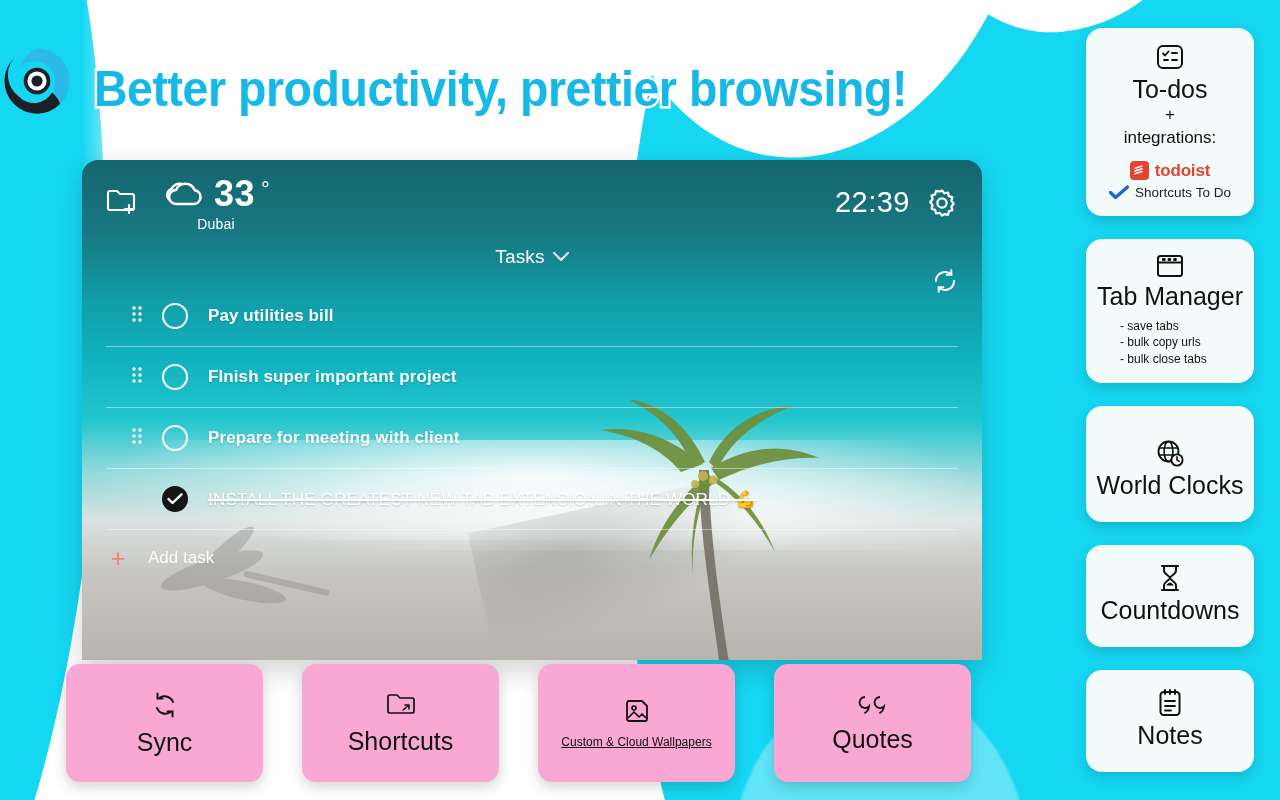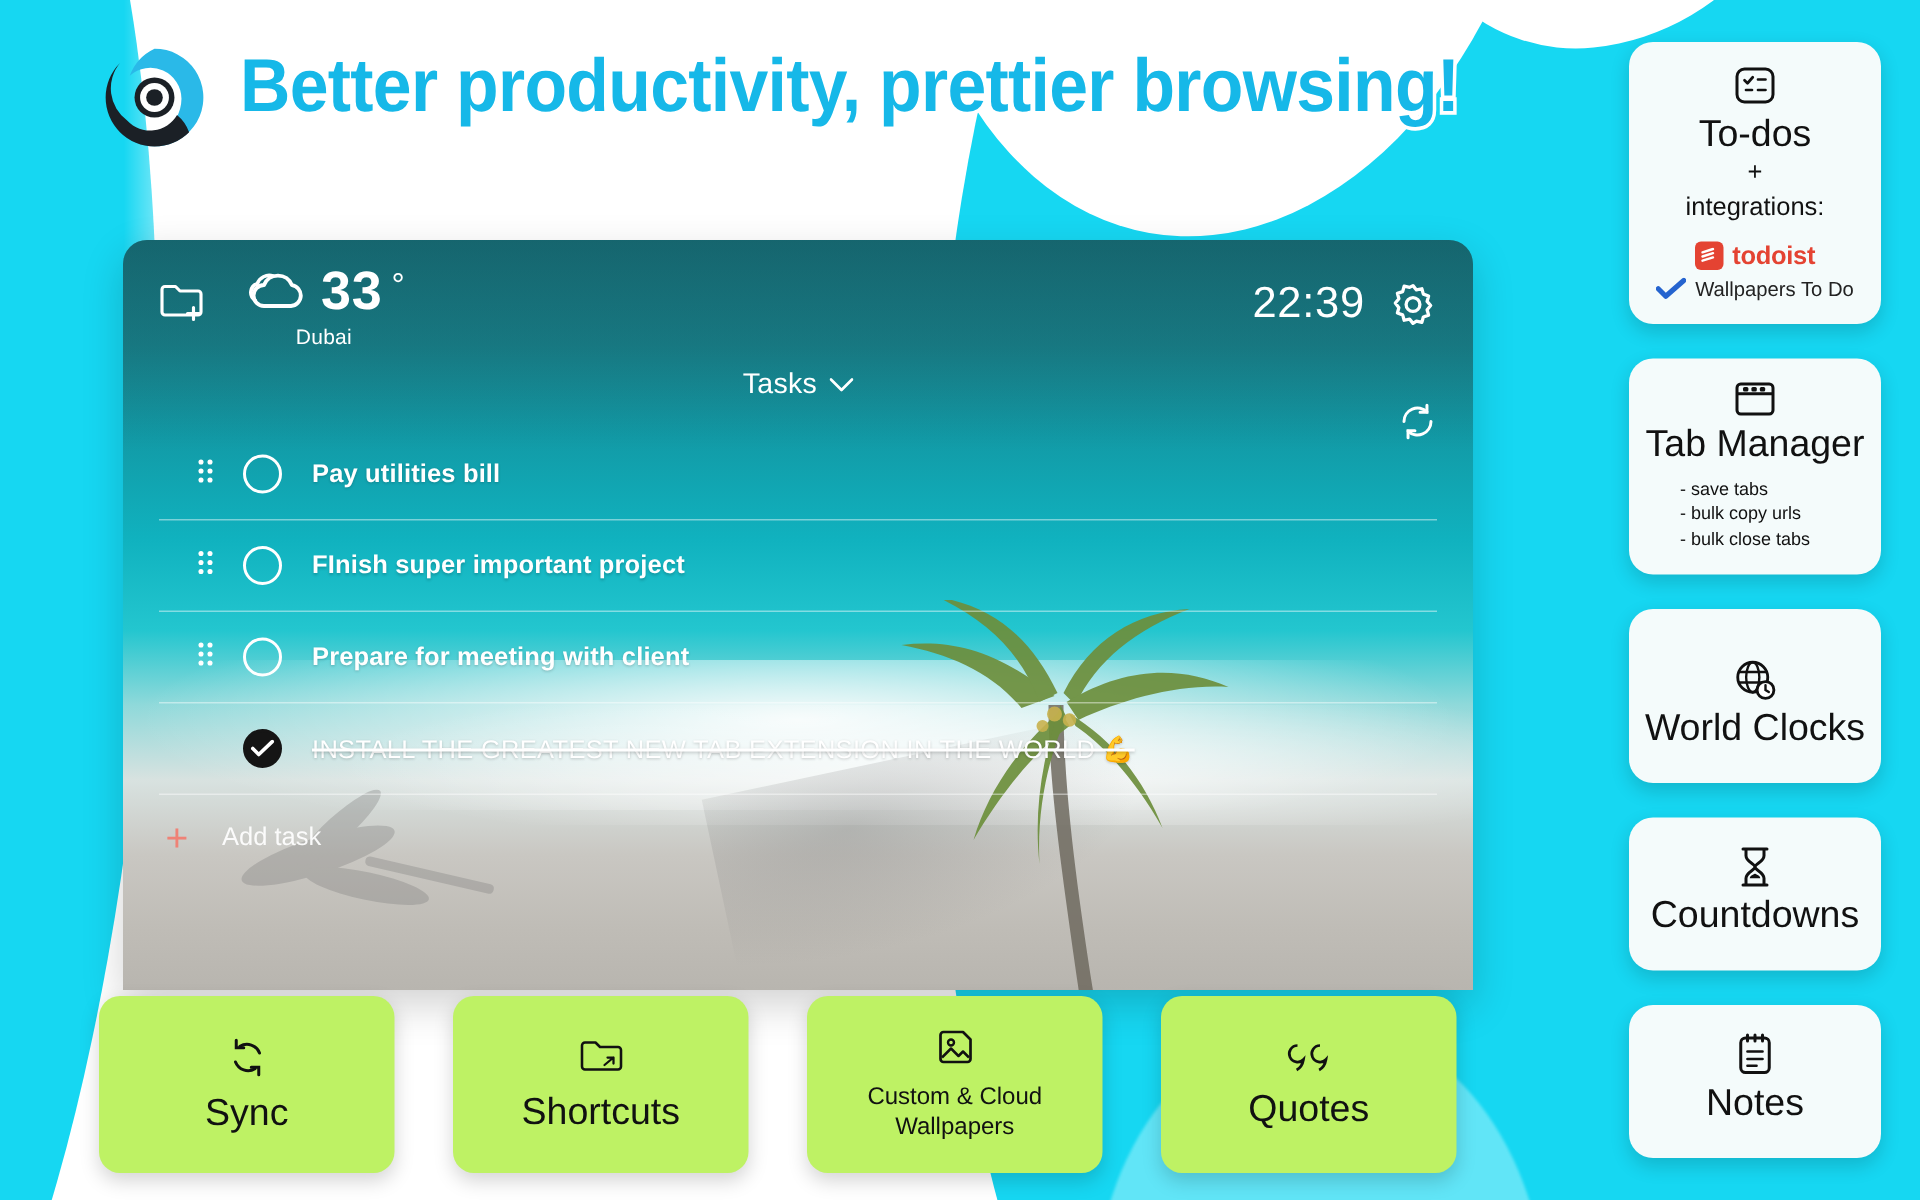--- a/index.html
+++ b/index.html
@@ -83,22 +83,21 @@
     background:#6fe8f8;
     border-radius:50%;
     filter:blur(1px);
     opacity:.85;
   }
 
   
   .header {
     position:absolute; left:0; top:28px;
     width:1010px; height:90px;
-    display:flex; align-items:flex-start;
-    padding-left:66px;
+    display:flex; align-items:flex-end;
     gap:20px;
   }
   .logo { width:74px; height:74px; flex:none; }
   .headline {
     font-family:"Liberation Sans Narrow","Liberation Sans", sans-serif;
     font-size:50px;
     font-weight:bold;
     font-stretch:condensed;
     letter-spacing:-0.5px;
     color:#16b8e8;
@@ -234,29 +233,29 @@
     margin-left:2px; margin-right:20px; font-weight:300;
   }
 
   
   .bottom-row {
     position:absolute; left:66px; bottom:18px;
     width:920px; display:flex; gap:39px;
   }
   .feat {
     width:197px; height:118px;
-    background:#bef264;
+    background:#f9a8d4;
     border-radius:14px;
     box-shadow:0 5px 13px rgba(0,0,0,.17);
     display:flex; flex-direction:column;
     align-items:center; justify-content:center;
     gap:10px;
   }
   .feat-label { font-size:25px; color:#111; line-height:1.05; text-align:center; }
-  .feat-label.small { font-size:16px; line-height:1.25; }
+  .feat-label.small { font-size:12px; line-height:1.25;text-decoration:underline; }
 
   
   .side-cards {
     position:absolute; right:26px; top:28px;
     width:196px;
     display:flex; flex-direction:column; gap:23px;
   }
   .card {
     background:#f4fbfb;
     border-radius:16px;
@@ -526,21 +525,21 @@
                   <path d="M2 8.8l7-2.2"></path>
               </g>
             </svg>
           </span>
           <span class="todoist-name">todoist</span>
         </div>
         <div class="integr-row">
           <svg width="20" height="15" viewBox="0 0 20 15">
             <path d="M1.5 7.5l5 5L18.5 2" fill="none" stroke="#2564cf" stroke-width="3.4" stroke-linecap="round" stroke-linejoin="round"></path>
           </svg>
-          <span class="mstodo-name">Wallpapers To Do</span>
+          <span class="mstodo-name">Shortcuts To Do</span>
         </div>
       </div>
     </div>
 
     <div class="card">
       <svg class="card-icon" width="30" height="26" viewBox="0 0 30 26">
         <rect x="3" y="3" width="24" height="20" rx="2.5" fill="none" stroke="#111" stroke-width="2"></rect>
         <path d="M3 9.5h24" fill="none" stroke="#111" stroke-width="2"></path>
         <g fill="#111">
             <rect x="7" y="5" width="3.6" height="3" rx="1"></rect>

